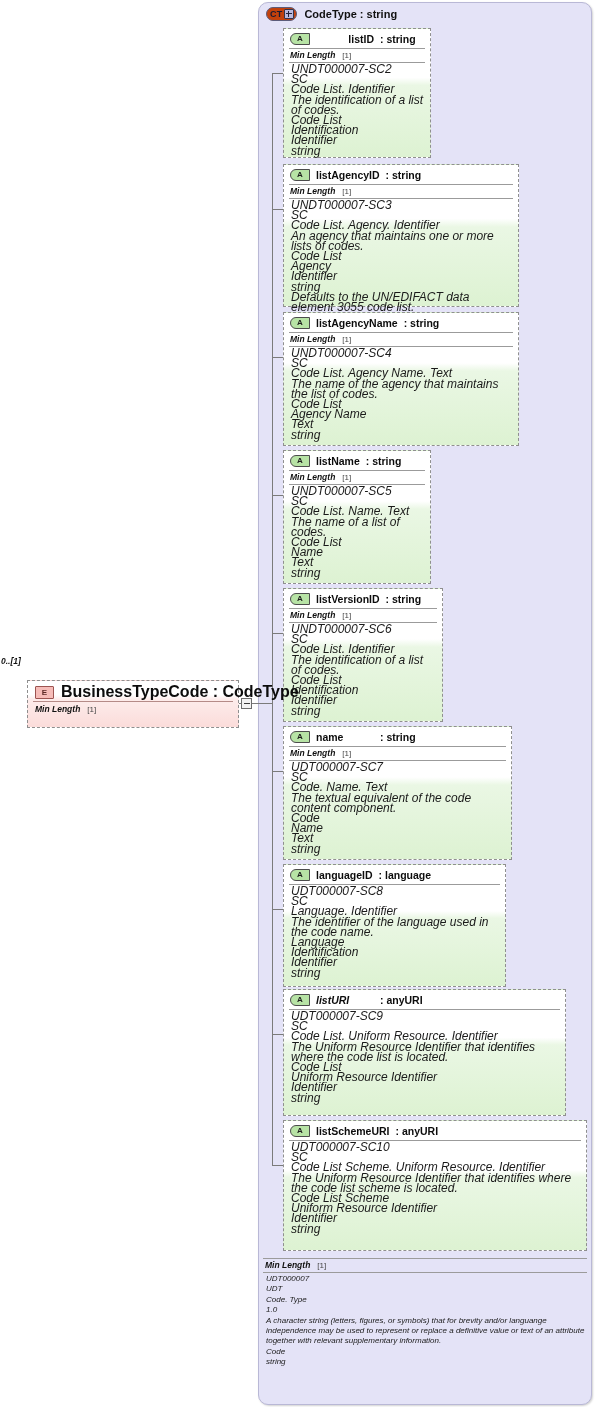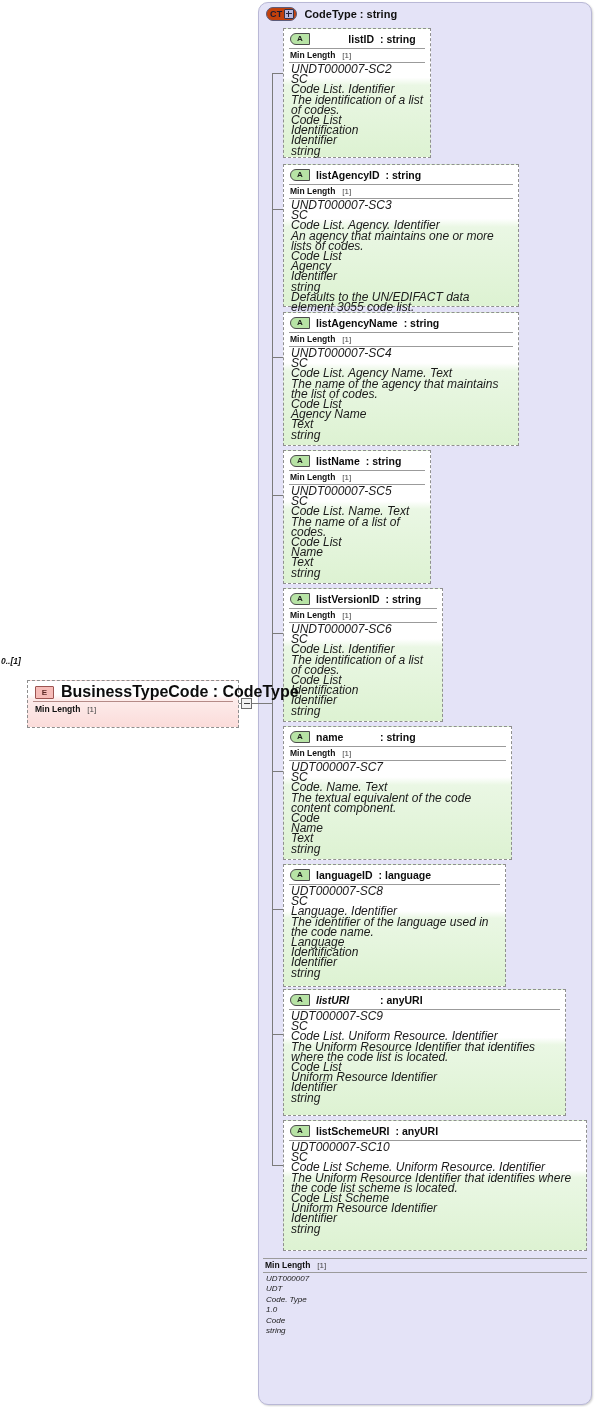--- a/index.html
+++ b/index.html
@@ -61,21 +61,21 @@
     font-size:8px;font-weight:bold;color:#1d1d1d;line-height:12px;
   }
   .a-name{font-size:10.5px;font-weight:bold;color:#0c0c0c;white-space:pre;}
   .a-type{font-size:10.5px;font-weight:bold;color:#0c0c0c;white-space:pre;}
   .attr-rule{
     margin:0 5px;border-top:1px solid #9b9b9b;height:0;
   }
   .facet-row{
     padding:1px 6px 2px 6px;font-size:8.5px;color:#222;display:flex;gap:7px;align-items:baseline;
   }
-  .facet-name{font-weight:bold;color:#111;}
+  .facet-name{font-style:italic;font-weight:bold;color:#111;}
   .facet-card{color:#444;font-size:8px;}
   .doc{
     padding:1px 6px 3px 7px;font-size:12px;line-height:10.2px;color:#1a1a1a;font-style:italic;
   }
   .doc div{white-space:normal;}
 
   
   #elem-box{
     position:absolute;left:27px;top:680px;width:212px;height:48px;
     box-sizing:border-box;border:1px dashed #8f8f8f;
@@ -364,20 +364,21 @@
     <div id="footer-facet">
       <span class="facet-name">Min Length</span>
       <span class="facet-card">[1]</span>
     </div>
     <div id="footer-rule2" style="margin:0;border-top:1px solid #9b9b9b;height:0;"></div>
     <div id="footer-doc">
         <div>UDT000007</div>
         <div>UDT</div>
         <div>Code. Type</div>
         <div>1.0</div>
+        <div>A character string (letters, figures, or symbols) that for brevity and/or languange independence may be used to represent or replace a definitive value or text of an attribute together with relevant supplementary information.</div>
         <div>Code</div>
         <div>string</div>
       </div>
   </div>
 
   <div id="elem-card">0..[1]</div>
 
   <div id="elem-box">
     <div id="elem-head">
       <span class="e-badge">

